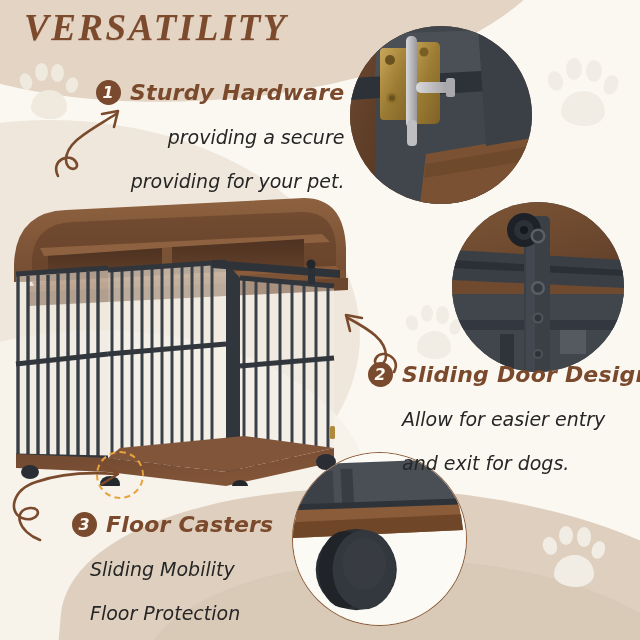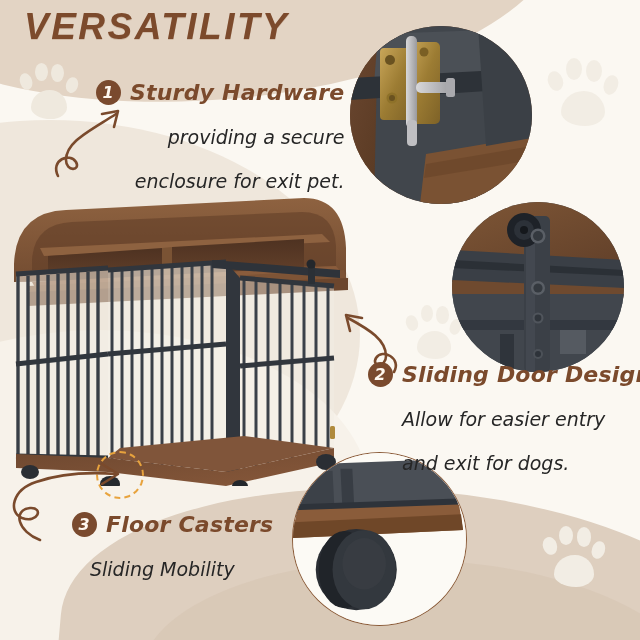--- a/index.html
+++ b/index.html
@@ -42,21 +42,21 @@
   .paw.light .pad{background:#F2EDE4;}
   .paw .p-main{width:58%;height:45%;left:21%;top:50%;border-radius:52% 48% 45% 55%/60% 60% 40% 40%;}
   .paw .t1{width:20%;height:26%;left:4%;top:24%;transform:rotate(-18deg);}
   .paw .t2{width:21%;height:28%;left:28%;top:8%;}
   .paw .t3{width:21%;height:28%;left:54%;top:10%;}
   .paw .t4{width:19%;height:25%;left:77%;top:30%;transform:rotate(18deg);}
 
   
   .title{
     position:absolute;left:24px;top:6px;
-    font-family:Liberation Sans, sans-serif;
+    font-family:Liberation Serif, serif;
     font-size:37px;font-weight:bold;font-style:italic;
     letter-spacing:2.5px;color:#7C4A2C;
     text-shadow:0 1px 0 rgba(120,70,40,.18);
     white-space:nowrap;
   }
 
   
   .feature{position:absolute;}
   .feat-head{display:flex;align-items:center;gap:9px;white-space:nowrap;}
   .badge{
@@ -367,21 +367,21 @@
     <path d="M96,12 L112,22 L96,32" fill="none" stroke="#7A4A2C" stroke-width="2.6" stroke-linecap="round" stroke-linejoin="round"></path>
   </svg>
 
   <div class="feature align-right" id="feature-1">
     <div class="feat-head">
       <span class="badge">1</span>
       <span class="feat-title">Sturdy Hardware</span>
     </div>
     <div class="feat-body">
       <div>providing a secure</div>
-      <div>enclosure for exit pet.</div>
+      <div>providing for your pet.</div>
     </div>
   </div>
 
   <div class="feature align-left" id="feature-2">
     <div class="feat-head">
       <span class="badge">2</span>
       <span class="feat-title">Sliding Door Design</span>
     </div>
     <div class="feat-body" style="margin-left:34px;">
       <div>Allow for easier entry</div>
@@ -389,16 +389,17 @@
     </div>
   </div>
 
   <div class="feature align-left" id="feature-3">
     <div class="feat-head">
       <span class="badge">3</span>
       <span class="feat-title">Floor Casters</span>
     </div>
     <div class="feat-body" style="margin-left:18px;">
       <div>Sliding Mobility</div>
+      <div>Floor Protection</div>
     </div>
   </div>
 
 </div>
 
 </body></html>

